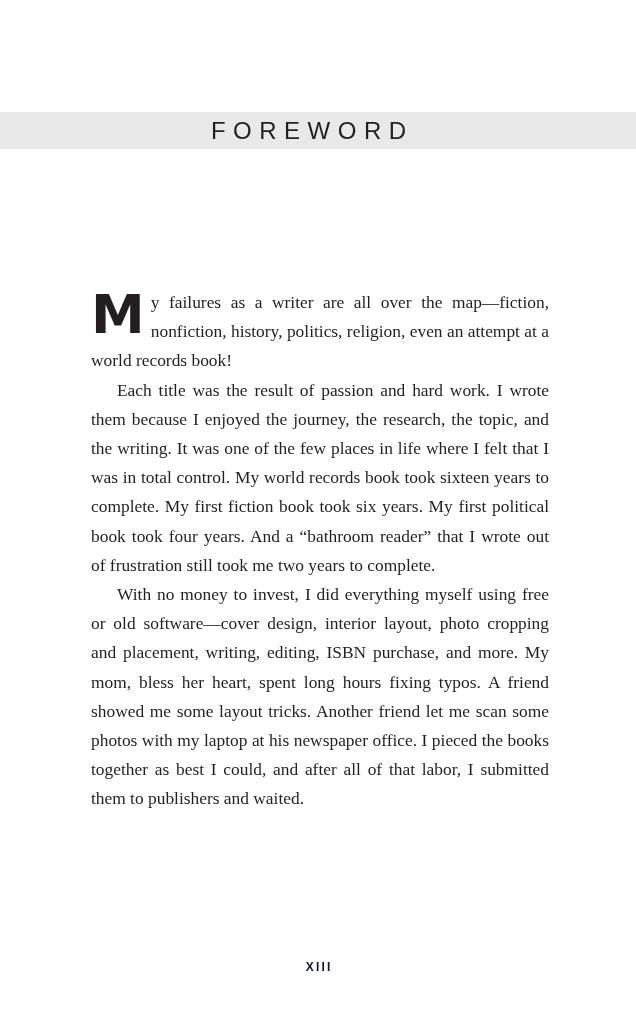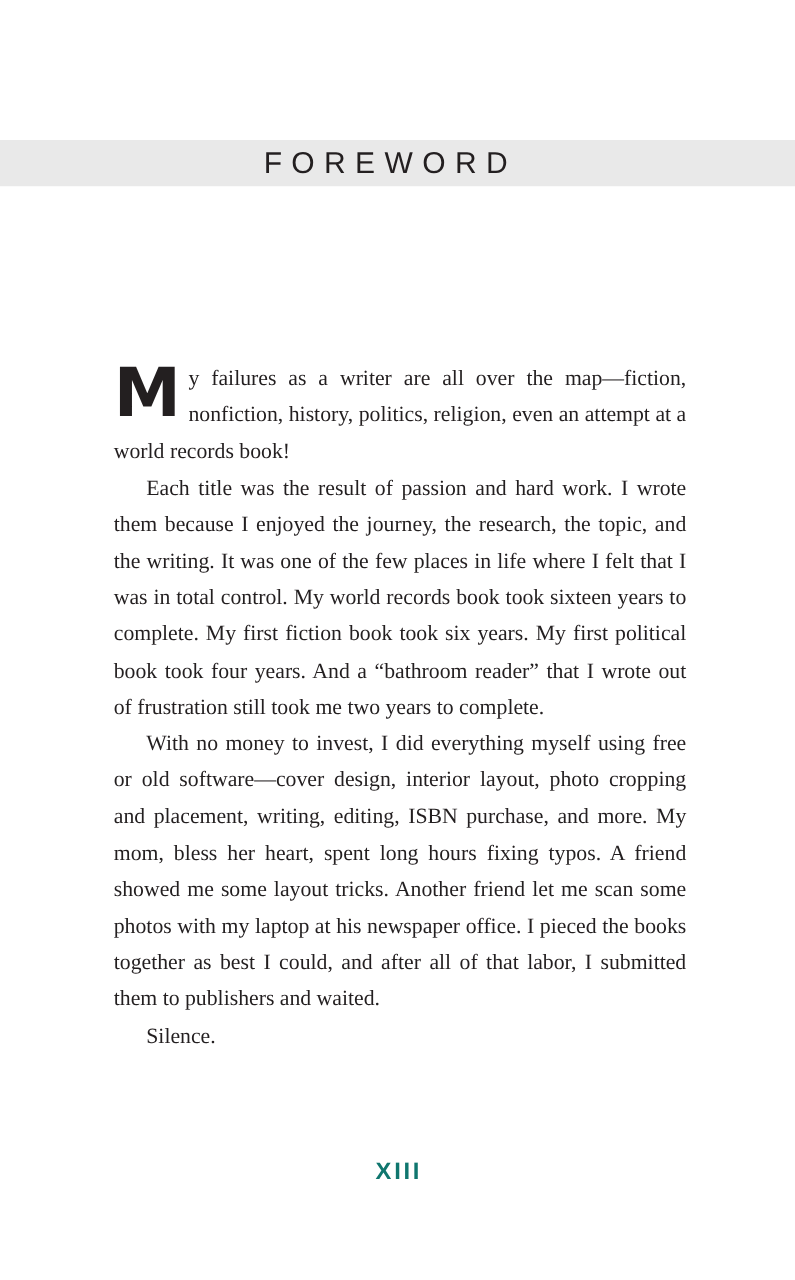--- a/index.html
+++ b/index.html
@@ -79,47 +79,46 @@
     color: #231f20;
     padding: 3px 6px 0 0;
     margin-top: 2px;
     letter-spacing: 0;
   }
 
   
   .folio {
     position: absolute;
     left: 0;
-    top: 927px;
+    top: 960px;
     width: 636px;
     text-align: center;
     font-family: "Liberation Sans", "DejaVu Sans", sans-serif;
-    font-size: 19px;
+    font-size: 12px;
     font-weight: bold;
     letter-spacing: 2.2px;
     text-indent: 2.2px;
-    color: #0f766e;
+    color: #0f172a;
   }
 </style>
 </head>
 <body>
 
 <div class="page">
 
   <div class="header-band"></div>
   <div class="header-title">FOREWORD</div>
 
   <div class="body-col">
 
     <p class="para first"><span class="dropcap">M</span><span>y failures as a writer are all over the map—fiction, nonfiction, history, politics, religion, even an attempt at a world records book!</span></p>
 
     <p class="para"><span>Each title was the result of passion and hard work. I wrote them because I enjoyed the journey, the research, the topic, and the writing. It was one of the few places in life where I felt that I was in total control. My world records book took sixteen years to complete. My first fiction book took six years. My first political book took four years. And a “bathroom reader” that I wrote out of frustration still took me two years to complete.</span></p>
 
     <p class="para"><span>With no money to invest, I did everything myself using free or old software—cover design, interior layout, photo cropping and placement, writing, editing, ISBN purchase, and more. My mom, bless her heart, spent long hours fixing typos. A friend showed me some layout tricks. Another friend let me scan some photos with my laptop at his newspaper office. I pieced the books together as best I could, and after all of that labor, I submitted them to publishers and waited.</span></p>
 
-    <p class="para"><span>Silence.</span></p>
 
 
   </div>
 
   <div class="folio">XIII</div>
 
 </div>
 
 </body></html>

